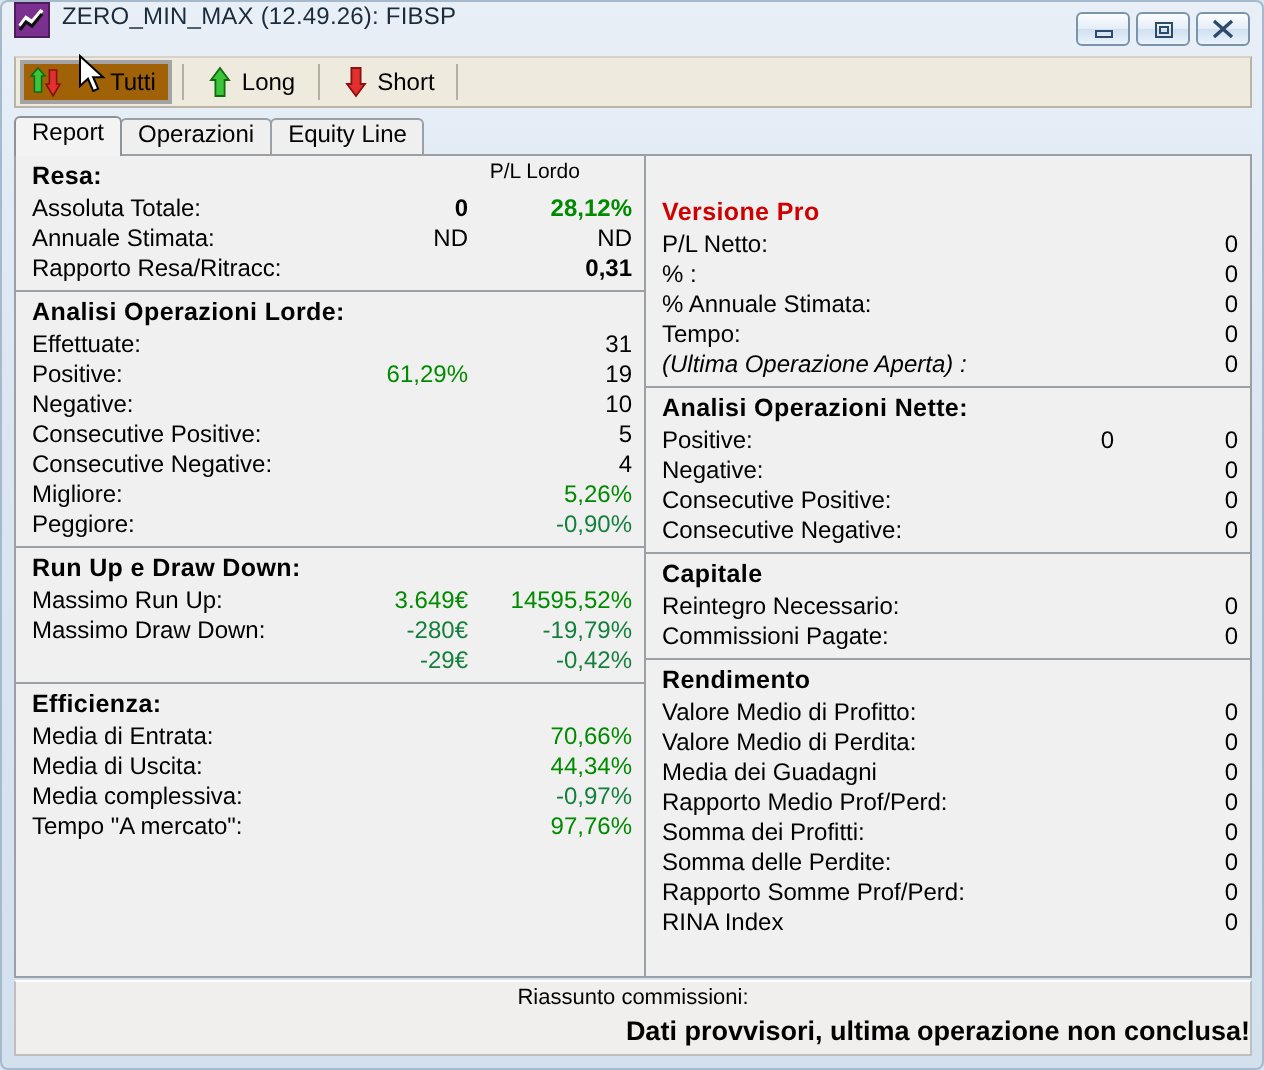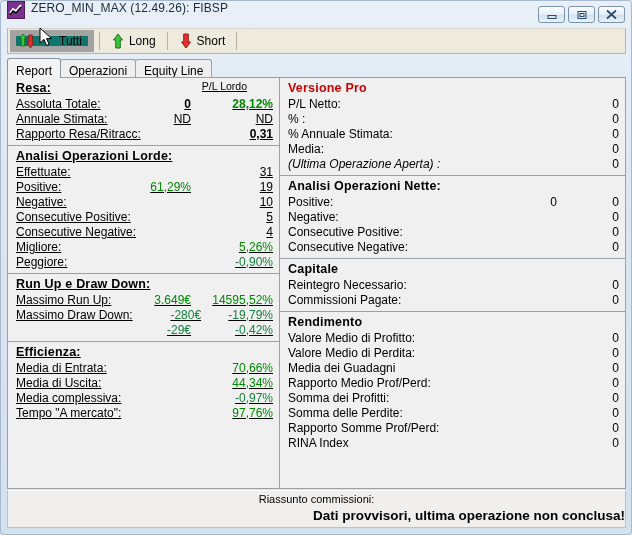--- a/index.html
+++ b/index.html
@@ -48,35 +48,35 @@
     border:1px solid #b9b4a3;border-top-color:#d6d2c5;
     box-sizing:border-box;
     display:flex;align-items:center;
   }
   .tb-btn{
     height:22px;display:flex;align-items:center;gap:3px;
     padding:0 6px 0 3px;margin-left:2px;box-sizing:border-box;
     font-size:12px;color:#000;
   }
   .tb-btn.pressed{
-    border:6px solid #a3a3a3;
-    background:#0f766e;
+    border:2px solid #a3a3a3;
+    background:#a16207;
     gap:24px;
   }
   .tb-sep{width:1px;height:18px;background:#b5b0a0;margin:0 5px;}
   .arrow-ico{width:16px;height:18px;position:relative;flex:none;}
   
   .tabstrip{
     position:absolute;left:6px;top:57px;width:619px;height:20px;
     display:flex;align-items:flex-end;
   }
   .tab{
     height:19px;box-sizing:border-box;
     padding:0 8px;font-size:12px;color:#000;
-    display:flex;align-items:flex-end;
+    display:flex;align-items:flex-start;
     border:1px solid #9aa0a6;border-bottom:none;
     background:#efefef;
     border-radius:3px 3px 0 0;
     margin-right:-1px;
   }
   .tab.active{
     background:#f3f3f3;height:20px;font-weight:400;
     border-color:#8d9399;
     position:relative;z-index:3;
   }
@@ -85,22 +85,22 @@
     position:absolute;left:6px;top:76px;width:619px;height:412px;
     box-sizing:border-box;
     border:1px solid #9aa0a6;
     background:#f0f0f0;
     display:flex;
   }
   .col{
     box-sizing:border-box;
     position:relative;overflow:hidden;
   }
-  .col-left{width:272px;border-right:1px solid #9aa0a6;padding:0;text-decoration:underline;}
-  .col-right{flex:1;}
+  .col-left{width:315px;border-right:1px solid #9aa0a6;padding:0;}
+  .col-right{flex:1;margin-top:18px;}
   .panel{
     border-bottom:1px solid #9aa0a6;
     padding:2px 6px 3px 8px;
     box-sizing:border-box;
   }
   .panel.noborder{border-bottom:none;}
   .hdr{
     font-size:12.5px;font-weight:bold;color:#000;
     letter-spacing:0.2px;line-height:16px;margin-bottom:1px;
   }
@@ -340,21 +340,21 @@
           <span class="lbl">% :</span>
           <span class="v1"></span>
           <span class="v2">0</span>
         </div>
         <div class="row">
           <span class="lbl">% Annuale Stimata:</span>
           <span class="v1"></span>
           <span class="v2">0</span>
         </div>
         <div class="row">
-          <span class="lbl">Media:</span>
+          <span class="lbl">Tempo:</span>
           <span class="v1"></span>
           <span class="v2">0</span>
         </div>
         <div class="row">
           <span class="lbl ital">(Ultima Operazione Aperta) :</span>
           <span class="v1"></span>
           <span class="v2">0</span>
         </div>
       </div>
 

